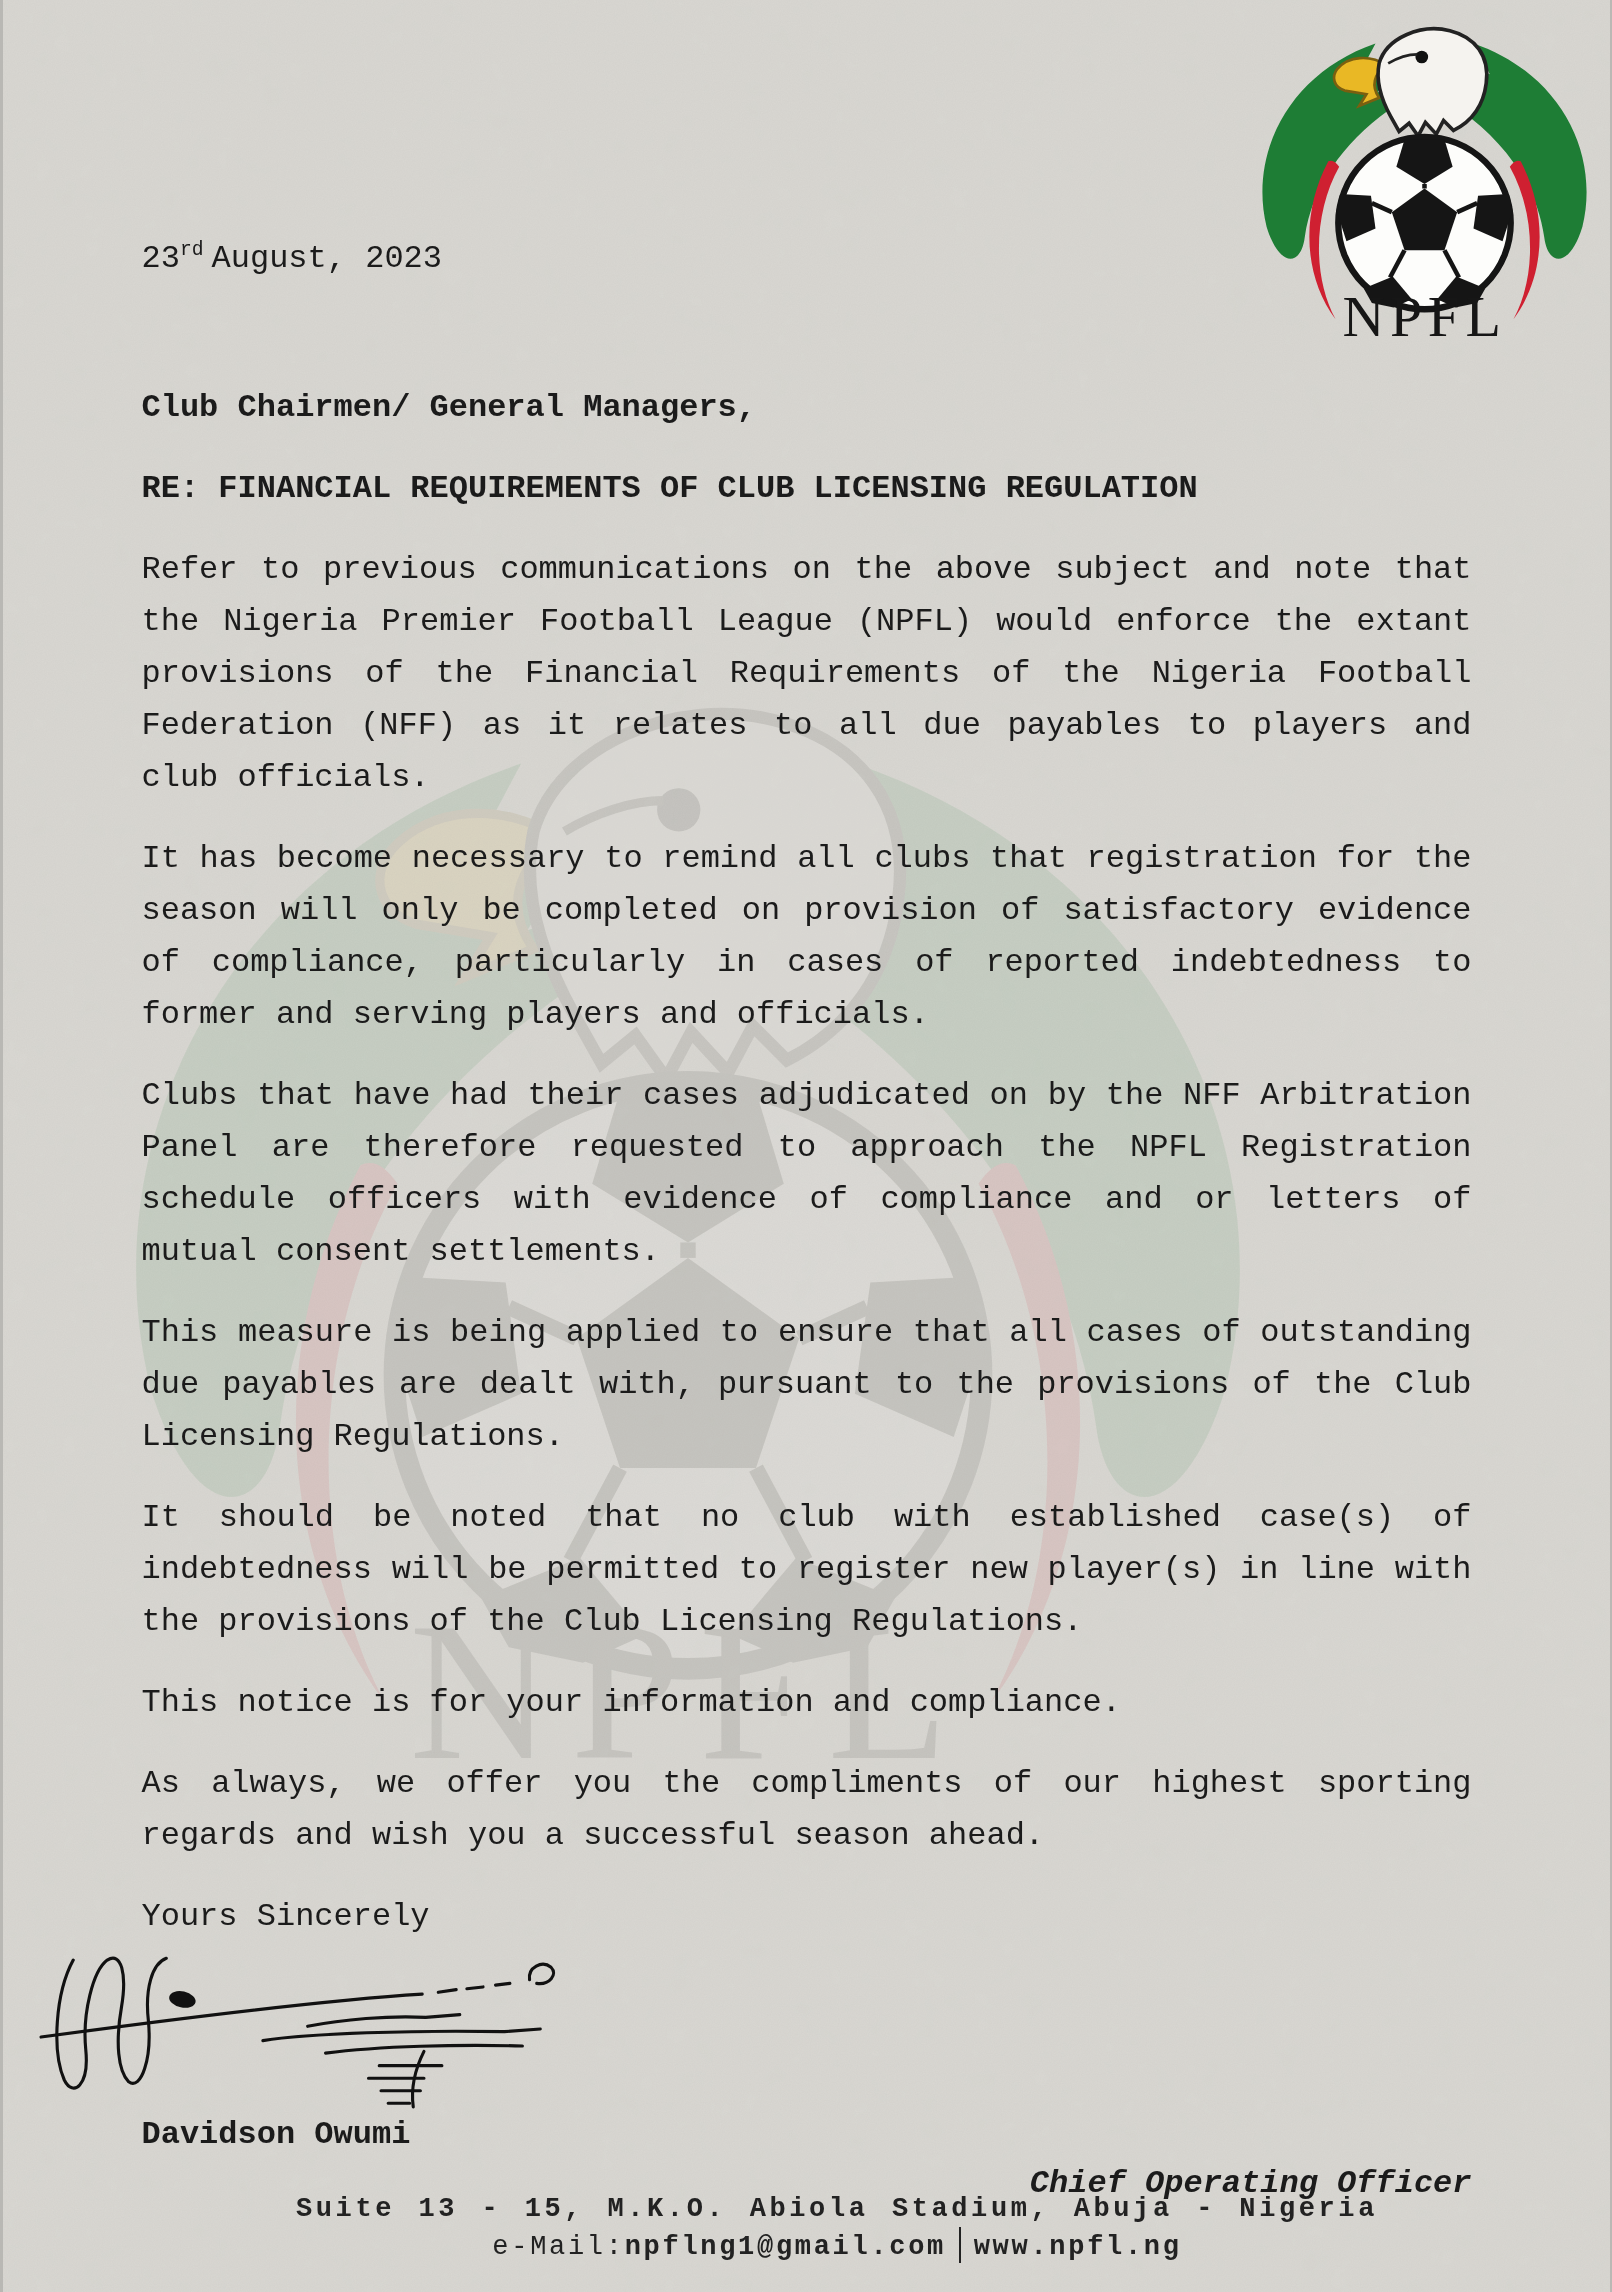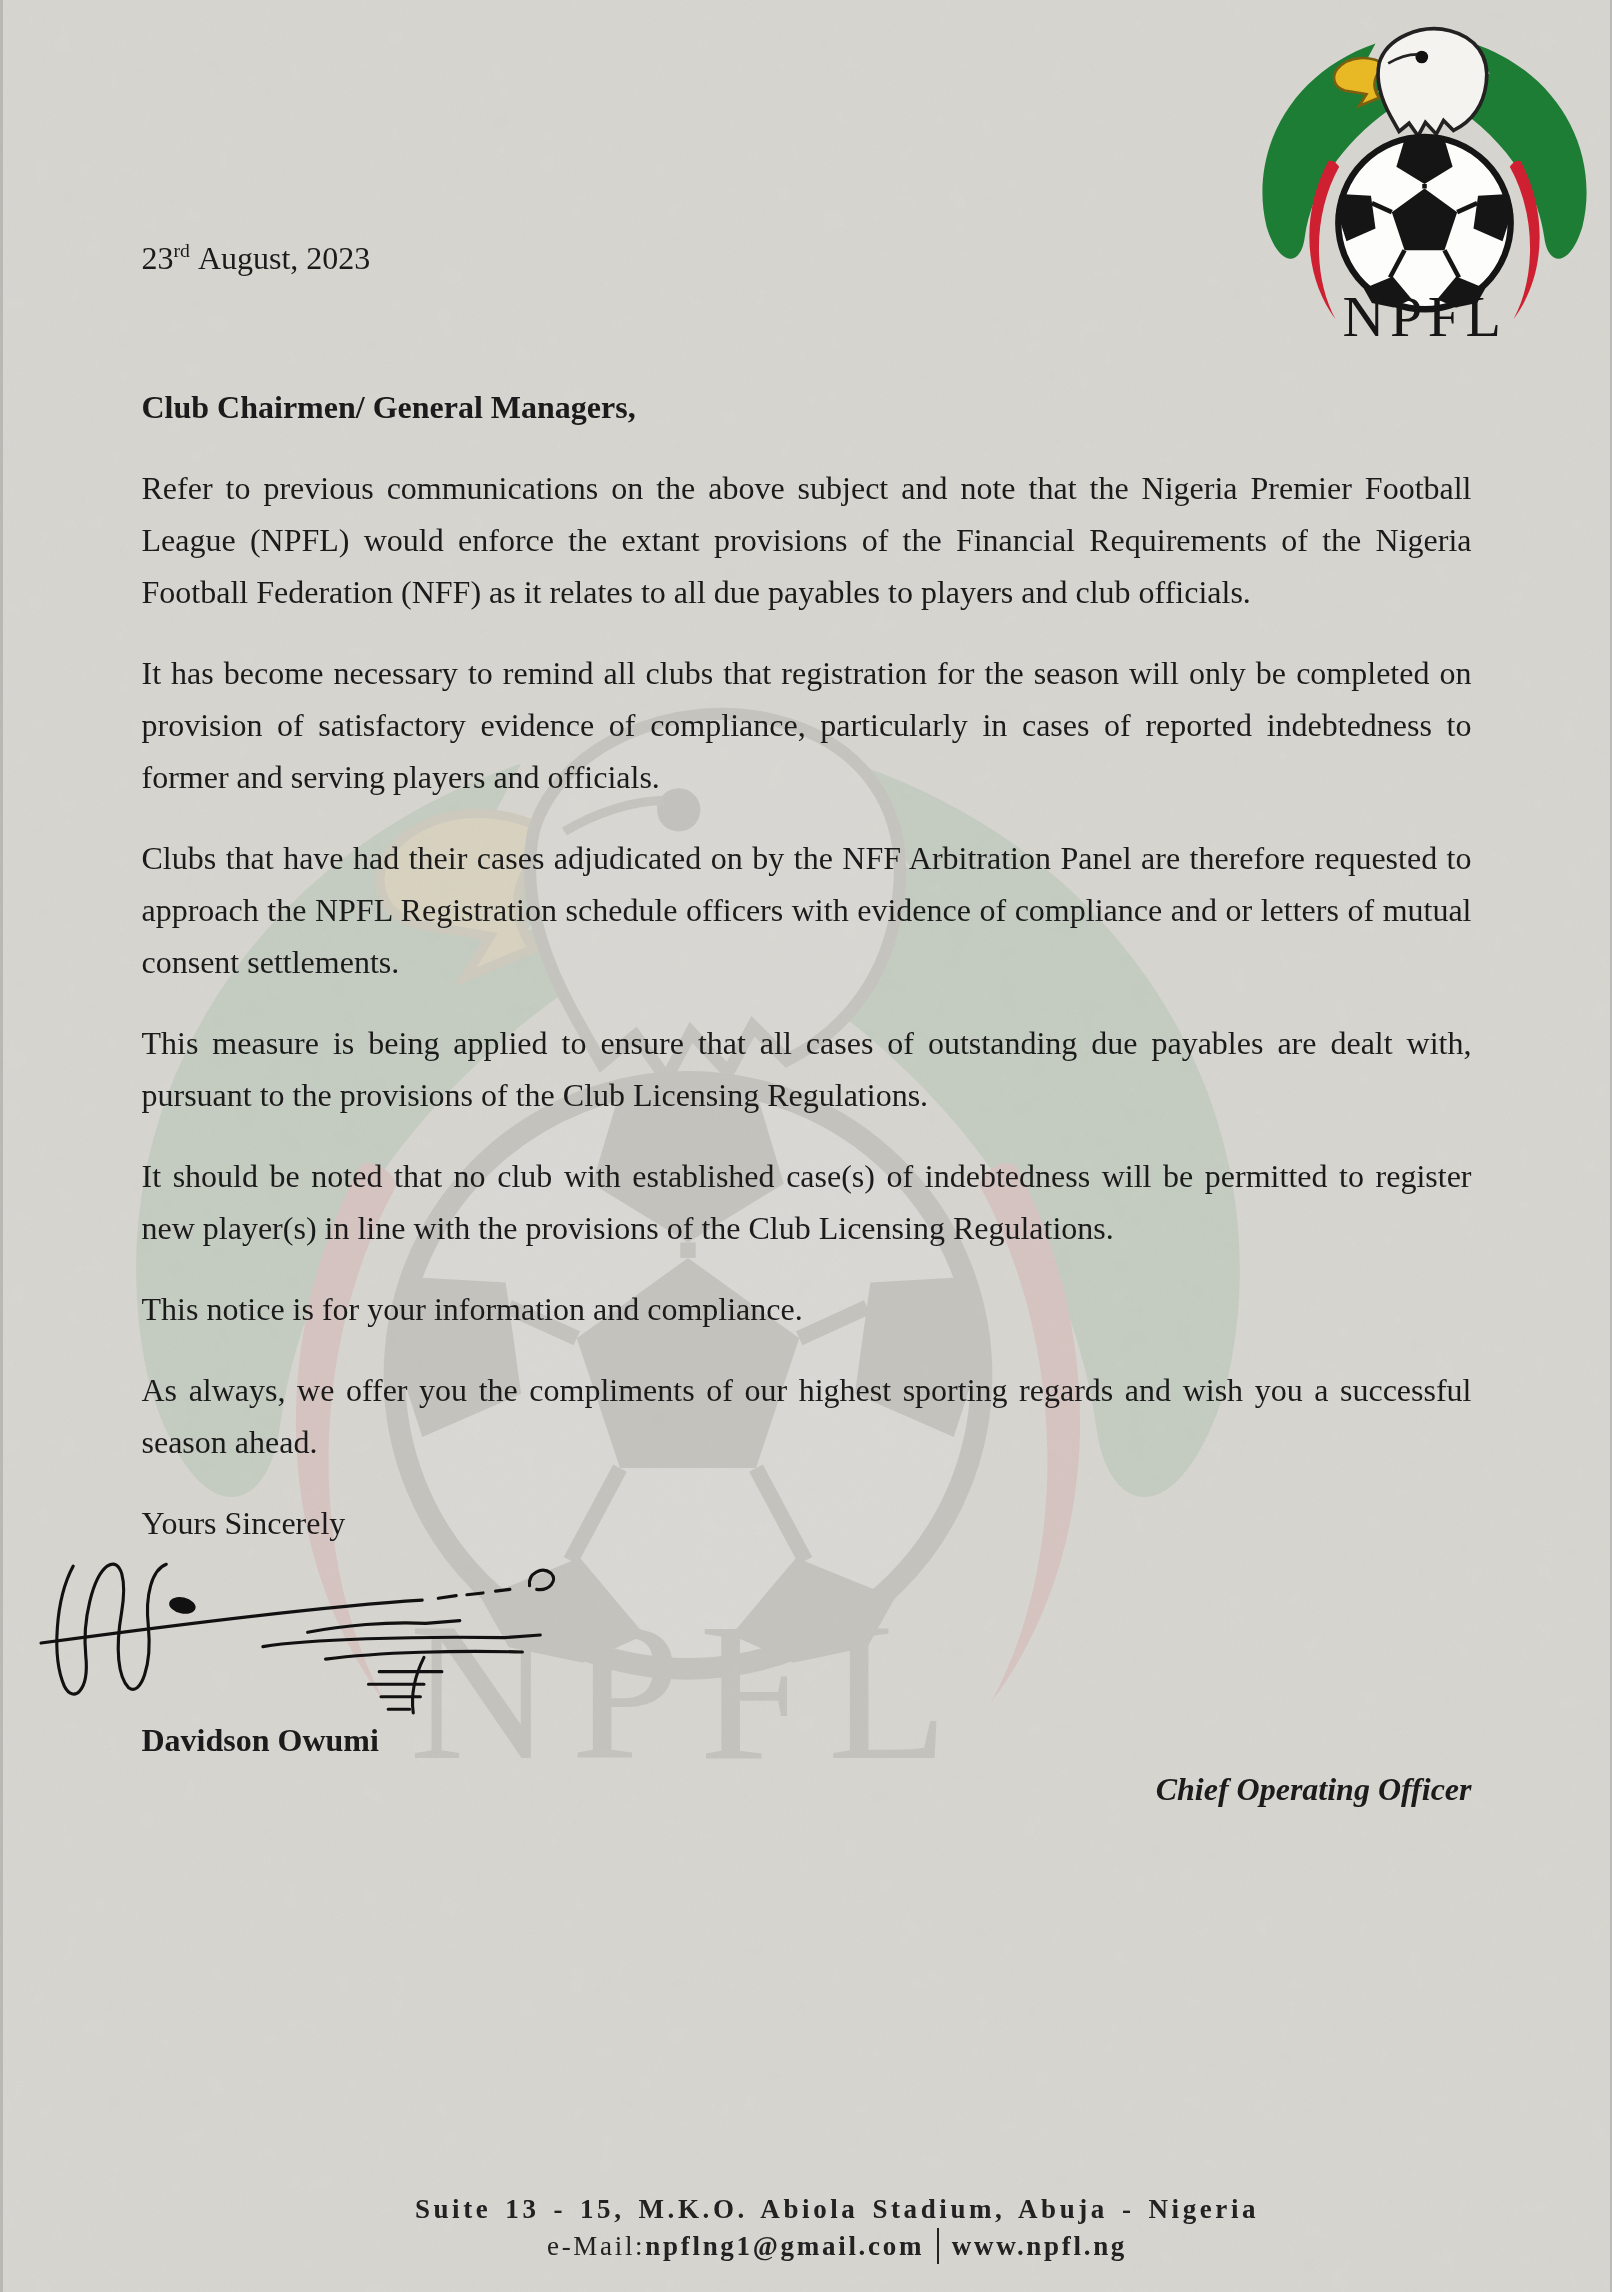--- a/index.html
+++ b/index.html
@@ -3,21 +3,21 @@
 <meta charset="utf-8">
 <style>
   html, body { margin: 0; padding: 0; background: #b9b8b4; }
   .page {
     position: relative;
     width: 1607px;
     height: 2293px;
     margin: 0 auto;
     background: #dad8d3;
     overflow: hidden;
-    font-family: Liberation Serif, serif;
+    font-family: Liberation Mono, monospace;
     color: #1b1b1b;
   }
   .texture {
     position: absolute; inset: 0;
     width: 100%; height: 100%;
     pointer-events: none;
   }
   .watermark {
     position: absolute;
     left: 67px; top: 591px;
@@ -151,20 +151,21 @@
 
   <svg class="logo" viewBox="0 0 400 360">
     <use href="#npfl-crest"></use>
   </svg>
 
   <div class="content">
 
     <p class="date-line"><span>23</span><span class="sup">rd</span><span class="date-rest">August, 2023</span></p>
 
     <p class="bold">Club Chairmen/ General Managers,</p>
+    <p class="bold">RE: FINANCIAL REQUIREMENTS OF CLUB LICENSING REGULATION</p>
 
     <p class="body-par">Refer to previous communications on the above subject and note that the Nigeria Premier Football League (NPFL) would enforce the extant provisions of the Financial Requirements of the Nigeria Football Federation (NFF) as it relates to all due payables to players and club officials.</p>
     <p class="body-par">It has become necessary to remind all clubs that registration for the season will only be completed on provision of satisfactory evidence of compliance, particularly in cases of reported indebtedness to former and serving players and officials.</p>
     <p class="body-par">Clubs that have had their cases adjudicated on by the NFF Arbitration Panel are therefore requested to approach the NPFL Registration schedule officers with evidence of compliance and or letters of mutual consent settlements.</p>
     <p class="body-par">This measure is being applied to ensure that all cases of outstanding due payables are dealt with, pursuant to the provisions of the Club Licensing Regulations.</p>
     <p class="body-par">It should be noted that no club with established case(s) of indebtedness will be permitted to register new player(s) in line with the provisions of the Club Licensing Regulations.</p>
     <p class="body-par">This notice is for your information and compliance.</p>
     <p class="body-par">As always, we offer you the compliments of our highest sporting regards and wish you a successful season ahead.</p>
 
     <p class="closing-line">Yours Sincerely</p>

